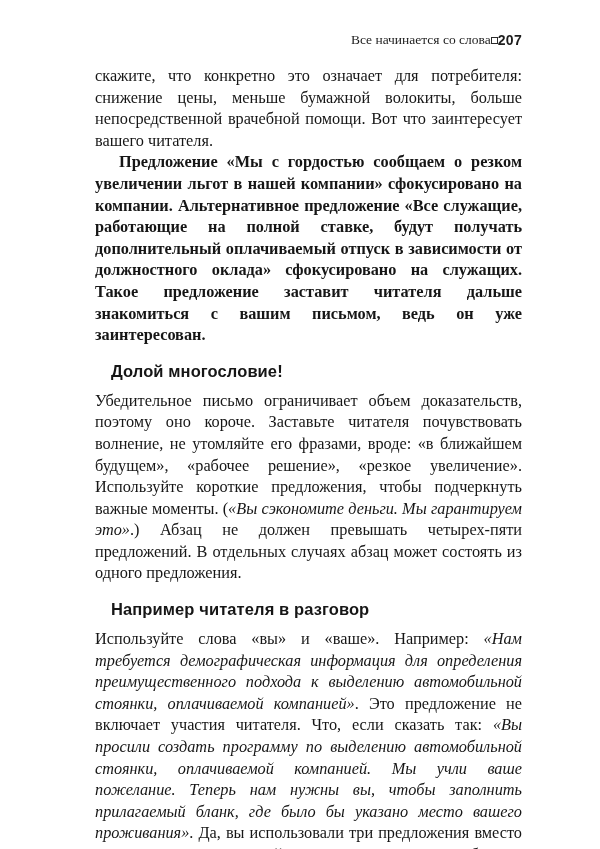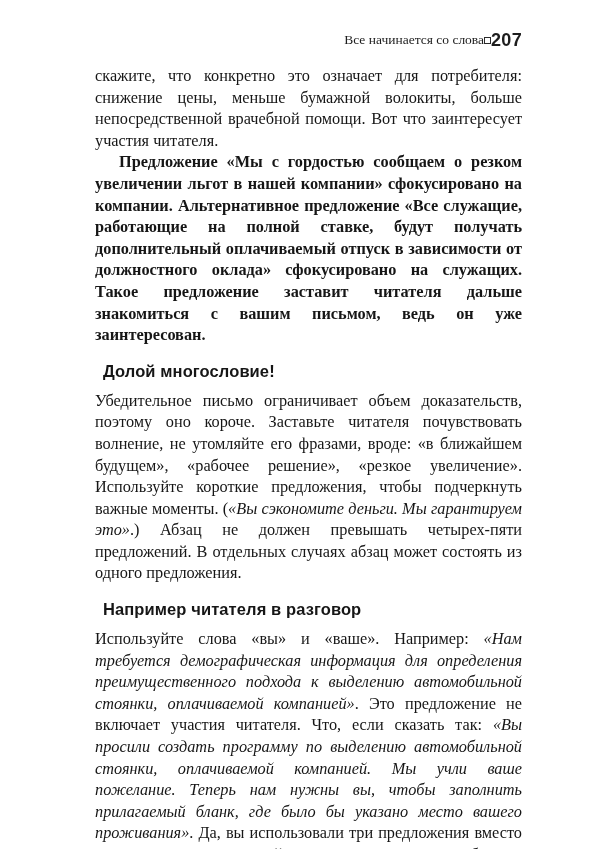--- a/index.html
+++ b/index.html
@@ -38,21 +38,21 @@
     display: inline-block;
     width: 7px;
     height: 7px;
     border: 1.4px solid #2a2a2a;
     box-sizing: border-box;
     margin-top: 1px;
   }
   .running-head .pagenum {
     font-family: "Liberation Sans", sans-serif;
     font-weight: 700;
-    font-size: 18px;
+    font-size: 14px;
     letter-spacing: 0.3px;
   }
   
   .body-text {
     font-family: "Liberation Serif", serif;
     font-size: 16.3px;
     line-height: 21.6px;
     text-align: justify;
     hyphens: auto;
     -webkit-hyphens: auto;
@@ -62,21 +62,21 @@
   }
   .body-text p.indent {
     text-indent: 24px;
     font-weight: bold;
   }
   .body-text h2 {
     font-family: "Liberation Sans", sans-serif;
     font-weight: 700;
     font-size: 16.5px;
     line-height: 20px;
-    margin: 15px 0 9px 8px;
+    margin: 15px 0 9px 16px;
     text-align: left;
     letter-spacing: 0.1px;
   }
   .body-text .italic {
     font-style: italic;
   }
 </style>
 </head>
 <body>
 
@@ -84,21 +84,21 @@
   <div class="content-col">
 
     <header class="running-head">
       <span>Все начинается со слова</span>
       <span class="square-icon"></span>
       <span class="pagenum">207</span>
     </header>
 
     <main class="body-text">
 
-      <p><span>скажите, что конкретно это означает для потребителя: снижение цены, меньше бумажной волокиты, больше непосредственной врачебной помощи. Вот что заинтересует участия читателя.</span></p>
+      <p><span>скажите, что конкретно это означает для потребителя: снижение цены, меньше бумажной волокиты, больше непосредственной врачебной помощи. Вот что заинтересует вашего читателя.</span></p>
 
       <p class="indent"><span>Предложение «Мы с гордостью сообщаем о резком увеличении льгот в нашей компании» сфокусировано на компании. Альтернативное предложение «Все служащие, работающие на полной ставке, будут получать дополнительный оплачиваемый отпуск в зависимости от должностного оклада» сфокусировано на служащих. Такое предложение заставит читателя дальше знакомиться с вашим письмом, ведь он уже заинтересован.</span></p>
 
       <h2>Долой многословие!</h2>
 
       <p><span>Убедительное письмо ограничивает объем доказательств, поэтому оно короче. Заставьте читателя почувствовать волнение, не утомляйте его фразами, вроде: «в ближайшем будущем», «рабочее решение», «резкое увеличение». Используйте короткие предложения, чтобы подчеркнуть важные моменты. (</span><span class="italic">«Вы сэкономите деньги. Мы гарантируем это»</span><span>.) Абзац не должен превышать четырех-пяти предложений. В отдельных случаях абзац может состоять из одного предложения.</span></p>
 
       <h2>Например читателя в разговор</h2>
 
       <p><span>Используйте слова «вы» и «ваше». Например: </span><span class="italic">«Нам требуется демографическая информация для определения преимущественного подхода к выделению автомобильной стоянки, оплачиваемой компанией»</span><span>. Это предложение не включает участия читателя. Что, если сказать так: </span><span class="italic">«Вы просили создать программу по выделению автомобильной стоянки, оплачиваемой компанией. Мы учли ваше пожелание. Теперь нам нужны вы, чтобы заполнить прилагаемый бланк, где было бы указано место вашего проживания»</span><span>. Да, вы использовали три предложения вместо одного для выражения той же мысли. В этом случае больше означает лучше, ибо вы обратились лично к читателю.</span></p>

